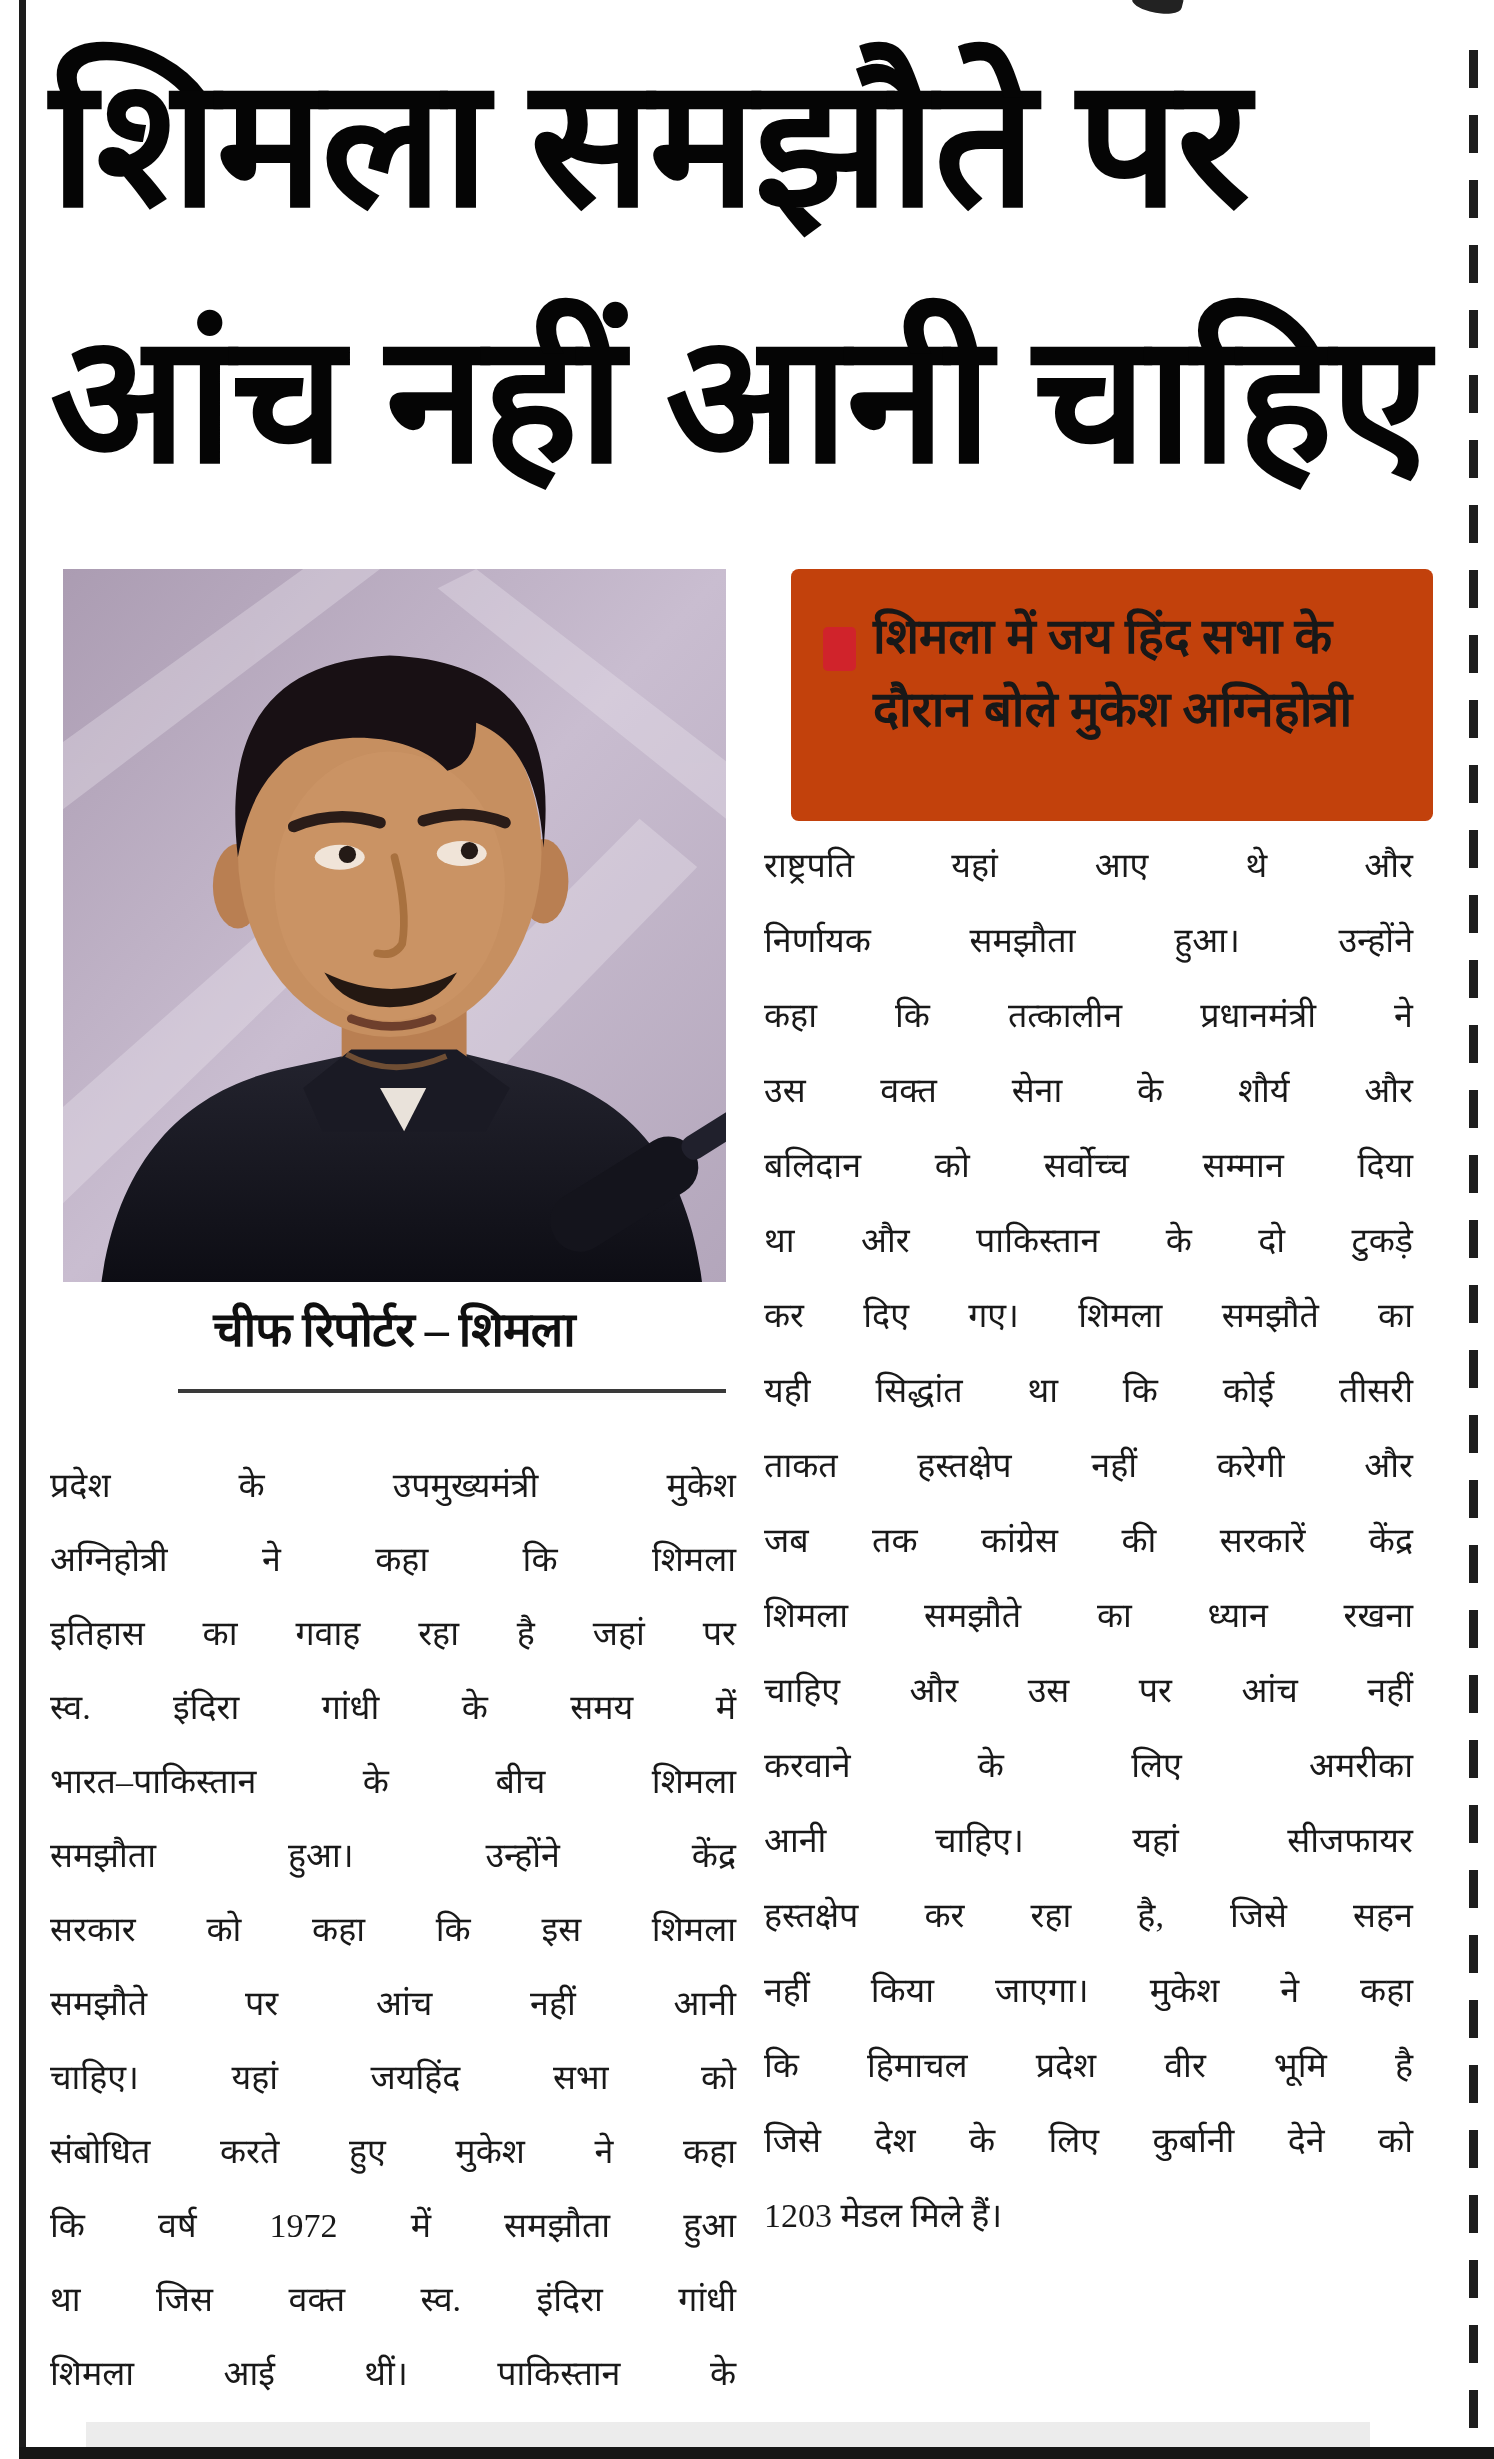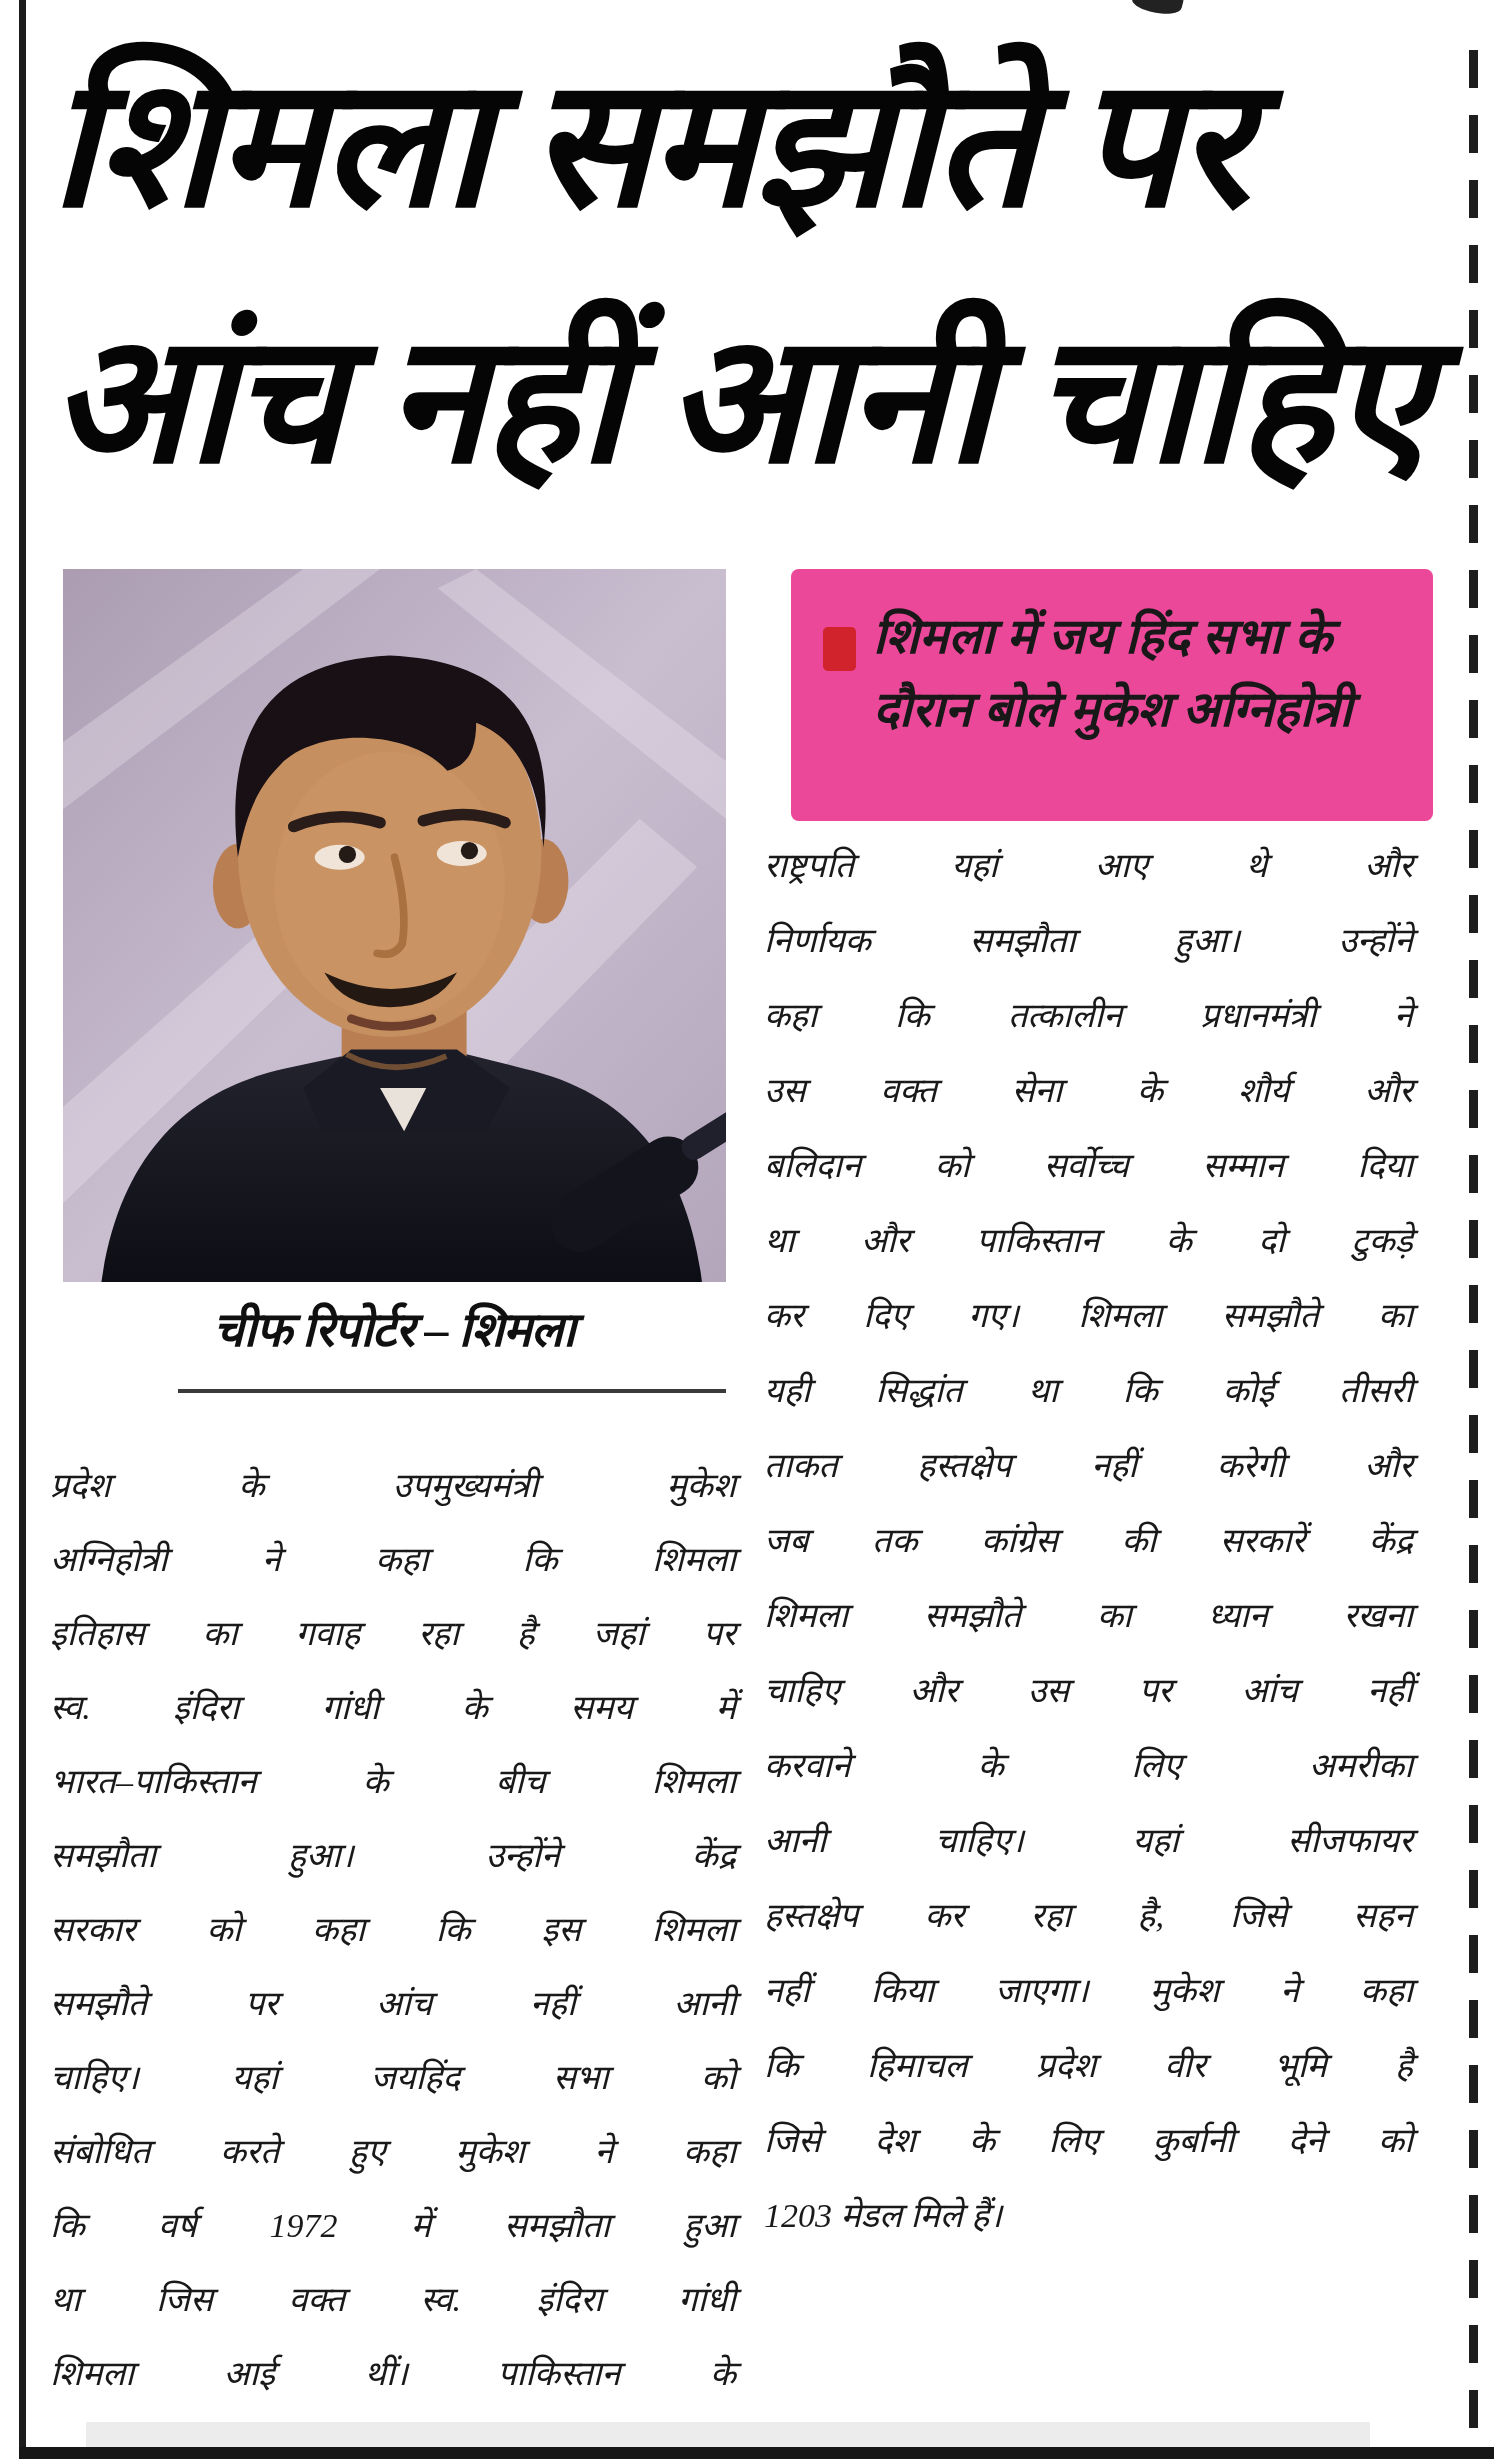--- a/index.html
+++ b/index.html
@@ -1,21 +1,21 @@
 <!DOCTYPE html>
 <html><head>
 <meta charset="utf-8">
 <style>
   html,body{margin:0;padding:0;}
   body{
     width:1495px;height:2459px;position:relative;background:#ffffff;
     font-family:"Liberation Serif","DejaVu Serif",serif;
     color:#151515;overflow:hidden;
   }
-  .page{position:absolute;inset:0;font-style:italic;}
+  .page{position:absolute;inset:0;}
 
   
   .left-rule{position:absolute;left:19px;top:0;width:6.7px;height:2456px;background:#1c1c1c;}
   .bottom-rule{position:absolute;left:19px;right:0;bottom:0;height:12.5px;background:#161616;}
   .bottom-shadow{position:absolute;left:86px;right:125px;bottom:12.5px;height:25px;background:#ececec;}
   .right-dashed{
     position:absolute;left:1469px;top:50px;bottom:12.5px;width:8.6px;
     background:repeating-linear-gradient(to bottom,#1e1e1e 0 38px,transparent 38px 65px);
   }
   .top-mark{
@@ -33,21 +33,21 @@
     background:#c4b7ca;overflow:hidden;}
   .photo svg{display:block;width:100%;height:100%;}
 
   
   .caption{position:absolute;left:58px;top:1295px;width:672px;text-align:center;
     font-size:48px;font-weight:700;color:#101010;letter-spacing:-1px;}
   .caption-rule{position:absolute;left:178px;top:1389px;width:548px;height:3.8px;background:#3a3a3a;}
 
   
   .subhead{position:absolute;left:791px;top:569px;width:642px;height:252px;
-    background:#ec4899;border-radius:7.7px;}
+    background:#c2410c;border-radius:7.7px;}
   .subhead .bullet{position:absolute;left:32px;top:58px;width:33px;height:44px;
     background:#d0232b;border-radius:4.8px;}
   .subhead .sub-lines{position:absolute;left:82px;top:31px;width:544px;
     font-size:49px;line-height:73px;font-weight:600;color:#181818;}
   .subhead .sub-lines .line{white-space:nowrap;}
 
   
   .col{position:absolute;font-size:34px;color:#191919;}
   .col .line{text-align:justify;text-align-last:justify;}
   .col-left{left:50px;top:1449px;width:686px;line-height:74px;}

